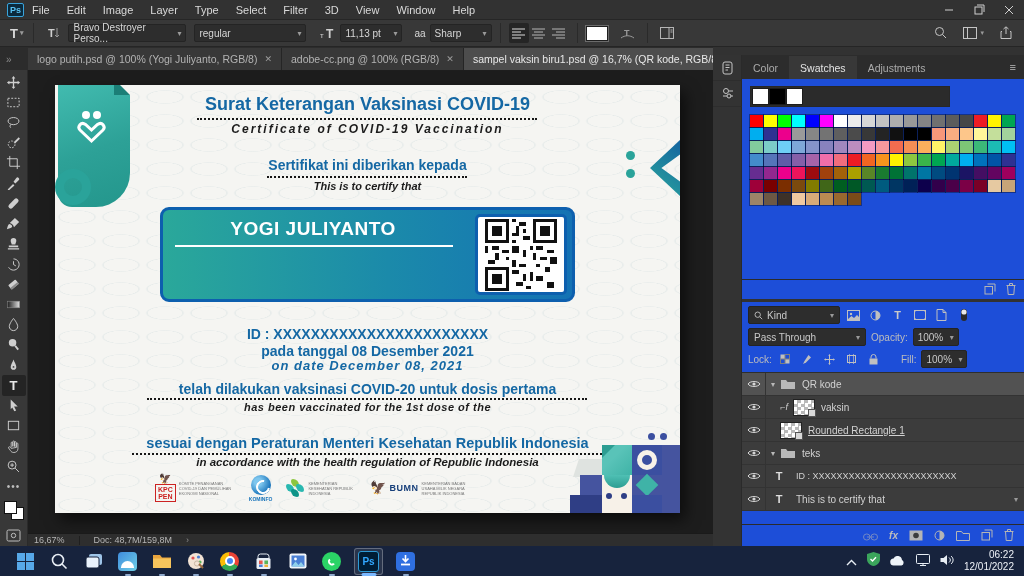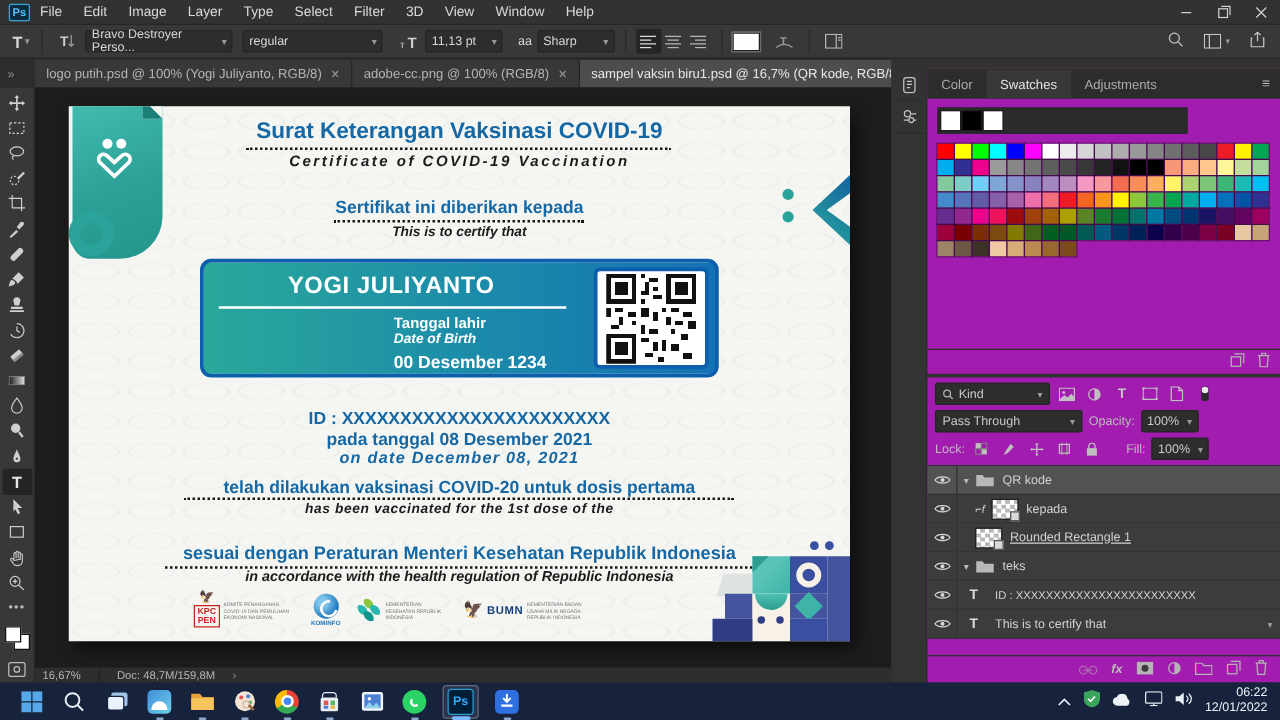--- a/index.html
+++ b/index.html
@@ -104,21 +104,21 @@
 
   
   .statusbar{position:absolute;left:28px;top:533px;width:685px;height:13px;background:#2e2e2e;
     border-top:1px solid #1a1a1a;display:flex;align-items:center;color:#b5b5b5;font-size:9px;gap:14px;padding-left:6px;}
   .statusbar .vsep{width:1px;height:9px;background:#1f1f1f;}
 
   
   .dock{position:absolute;left:713px;top:47px;width:311px;height:499px;background:#323232;}
   .dock-strip{position:absolute;left:0;top:8px;width:29px;height:491px;background:#333333;border-right:1px solid #2a2a2a;}
   .strip-btn{width:29px;height:26px;display:flex;align-items:center;justify-content:center;color:#c5c5c5;border-bottom:1px solid #2d2d2d;}
-  .panel{position:absolute;left:29px;width:282px;background:#a21caf;}
+  .panel{position:absolute;left:29px;width:282px;background:#1d4ed8;}
   .ptabs{height:24px;background:#2c2c2c;display:flex;align-items:flex-end;font-size:10.5px;color:#ababab;}
   .ptab{height:23px;display:flex;align-items:center;padding:0 11px;}
   .ptab.active{background:#383838;color:#e3e3e3;}
   .pmenu{margin-left:auto;color:#bdbdbd;padding:0 8px 6px 0;font-size:11px;}
   .recent-well{margin:7px 8px 0 8px;height:21px;background:#2b2b2b;border:1px solid #272727;display:flex;align-items:center;gap:2px;padding:2px;width:200px;}
   .recent-well .sw{width:15px;height:15px;}
   .swgrid{display:grid;grid-template-columns:repeat(19,13px);gap:1px;margin:8px 0 0 8px;}
   .sw{width:13px;height:12px;outline:1px solid rgba(0,0,0,.35);}
   .panel-foot{height:20px;border-top:1px solid #2b2b2b;display:flex;align-items:center;justify-content:flex-end;gap:10px;padding-right:8px;color:#b5b5b5;}
 
@@ -443,25 +443,20 @@
       <div class="abs dotline" style="left:142px;top:33px;width:340px;"></div>
       <div class="abs center c-dark b i" style="top:37px;font-size:12px;letter-spacing:2px;">Certificate of COVID-19 Vaccination</div>
 
       <div class="abs center c-blue b" style="top:72px;font-size:14px;">Sertifikat ini diberikan kepada</div>
       <div class="abs dotline" style="left:212px;top:91px;width:200px;"></div>
       <div class="abs center c-dark b i" style="top:95px;font-size:11px;">This is to certify that</div>
 
       <div class="card">
         <div class="card-name">YOGI JULIYANTO</div>
         <div class="card-hr"></div>
-        <div class="card-col2">
-          <div class="card-lab">Tanggal lahir</div>
-          <div class="card-lab-en">Date of Birth</div>
-          <div class="card-val">00 Desember 1234</div>
-        </div>
         <div class="qrbox">
           <svg width="72" height="72" viewBox="0 0 84 84" shape-rendering="crispEdges">
             <g fill="#111111">
               <rect x="0" y="0" width="28" height="28"></rect>
                 <rect x="56" y="0" width="28" height="28"></rect>
                 <rect x="0" y="56" width="28" height="28"></rect>
               <rect x="32" y="0" width="4" height="4"></rect>
                 <rect x="40" y="4" width="8" height="4"></rect>
                 <rect x="36" y="8" width="4" height="8"></rect>
               <rect x="44" y="12" width="4" height="4"></rect>
@@ -862,21 +857,21 @@
           <div class="eyebox">
               <svg width="14" height="10" viewBox="0 0 14 10">
                 <path d="M1 5C3 1.7 11 1.7 13 5 11 8.3 3 8.3 1 5z" fill="none" stroke="#d6d6d6"></path>
                 <circle cx="7" cy="5" r="1.6" fill="#d6d6d6"></circle>
               </svg>
             </div>
           <span style="width:22px;text-align:right;color:#cfcfcf;font-size:9px;font-style:italic;margin-right:3px;">⌐f</span>
           <div class="thumb">
               <div class="badge"></div>
             </div>
-          <span>kepada</span>
+          <span>vaksin</span>
         </div>
         <div class="lrow">
           <div class="eyebox">
               <svg width="14" height="10" viewBox="0 0 14 10">
                 <path d="M1 5C3 1.7 11 1.7 13 5 11 8.3 3 8.3 1 5z" fill="none" stroke="#d6d6d6"></path>
                 <circle cx="7" cy="5" r="1.6" fill="#d6d6d6"></circle>
               </svg>
             </div>
           <div class="thumb" style="margin-left:14px;">
               <div class="badge"></div>

